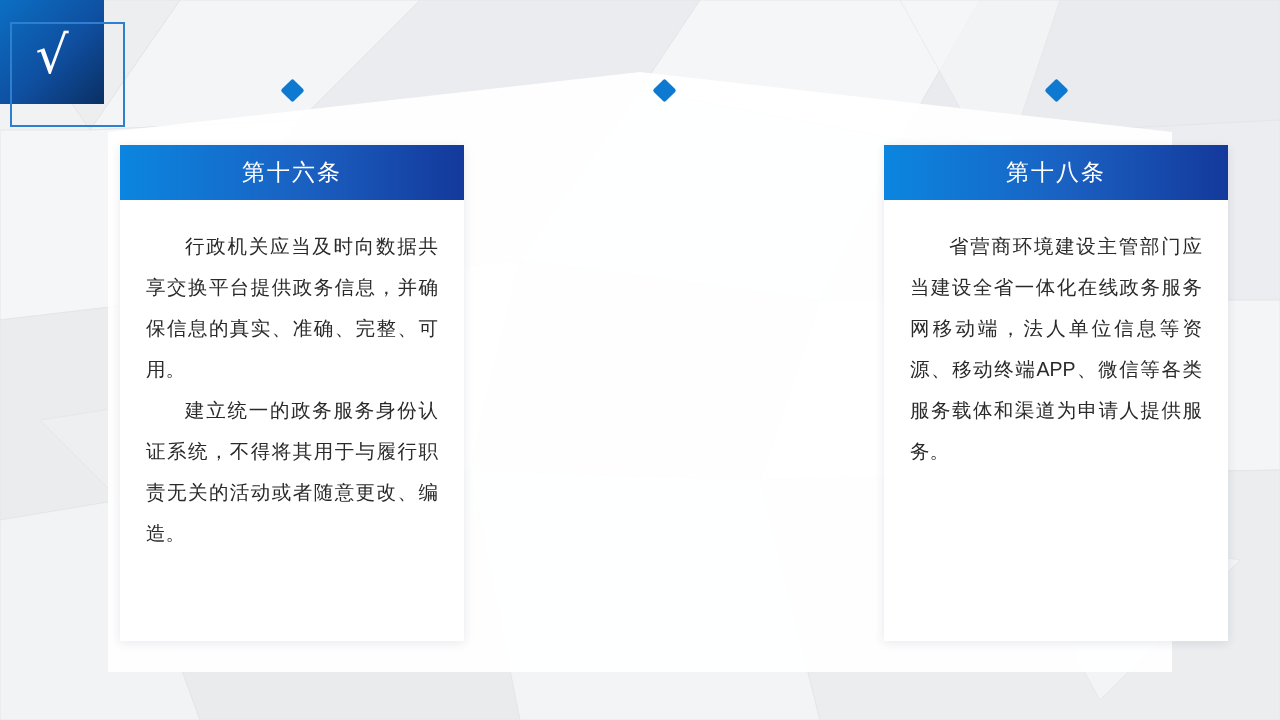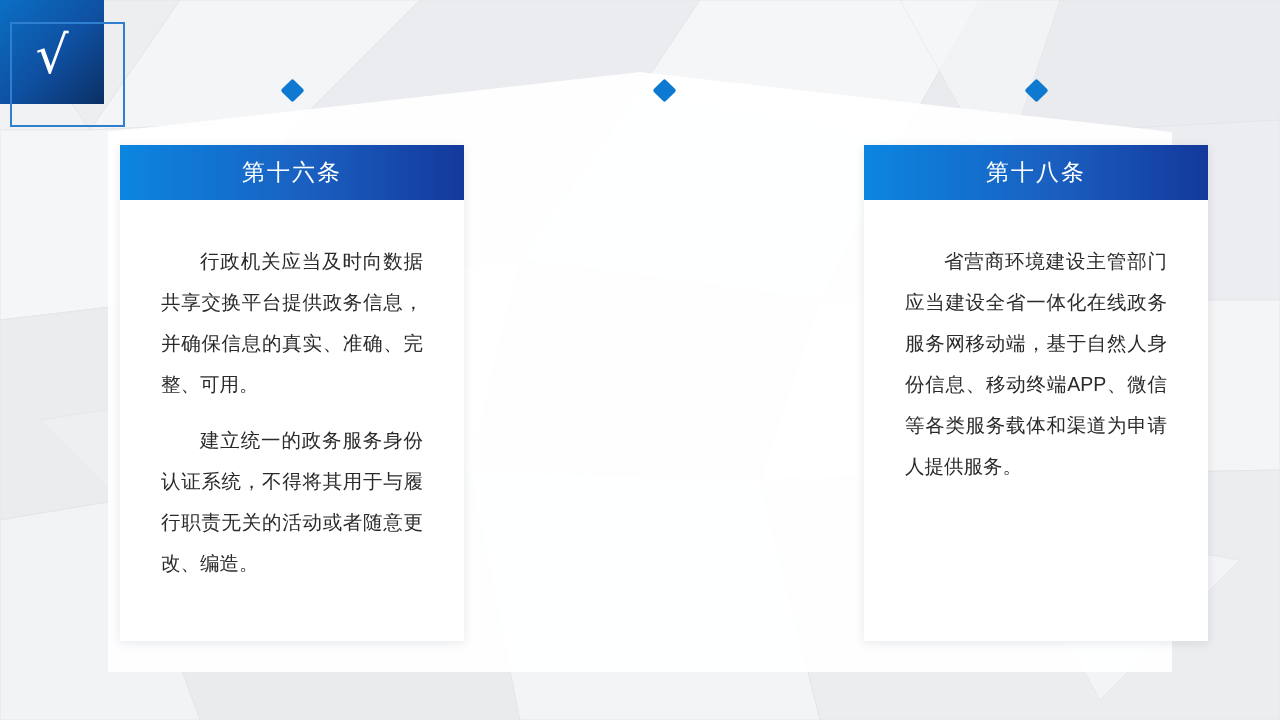--- a/index.html
+++ b/index.html
@@ -92,21 +92,21 @@
     z-index: 3;
   }
   .card {
     position: absolute;
     top: 64px;
     width: 344px;
     height: 595px;
   }
   .card-1 { left: 120px; }
   .card-2 { left: 492px; }
-  .card-3 { left: 864px; }
+  .card-3 { left: 884px; }
 
   .diamond {
     position: absolute;
     left: 50%;
     top: 18px;
     width: 17px;
     height: 17px;
     margin-left: -8px;
     background: #0e79d0;
     transform: rotate(45deg);
@@ -136,21 +136,21 @@
 
   .card-text {
     padding: 26px 26px 0 26px;
     color: #2a2a2a;
     font-size: 19.5px;
     line-height: 41px;
     text-align: justify;
     text-justify: inter-ideograph;
   }
   .card-text p {
-    margin: 15px;
+    margin: 0;
     text-indent: 2em;
   }
   .card-text p + p {
     margin-top: 0;
   }
 </style>
 </head>
 <body>
 
 <div id="slide">
@@ -206,19 +206,19 @@
 
     <div class="card card-2">
       <div class="diamond"></div>
     </div>
 
     <div class="card card-3">
       <div class="diamond"></div>
       <div class="card-body">
         <div class="card-header">第十八条</div>
         <div class="card-text">
-          <p>省营商环境建设主管部门应当建设全省一体化在线政务服务网移动端，基于自然人身份信息、移动终端APP、微信等各类服务载体和渠道为申请人提供服务。</p>
+          <p>省营商环境建设主管部门应当建设全省一体化在线政务服务网移动端，法人单位信息等资源、移动终端APP、微信等各类服务载体和渠道为申请人提供服务。</p>
         </div>
       </div>
     </div>
 
   </div>
 </div>
 
 </body></html>

